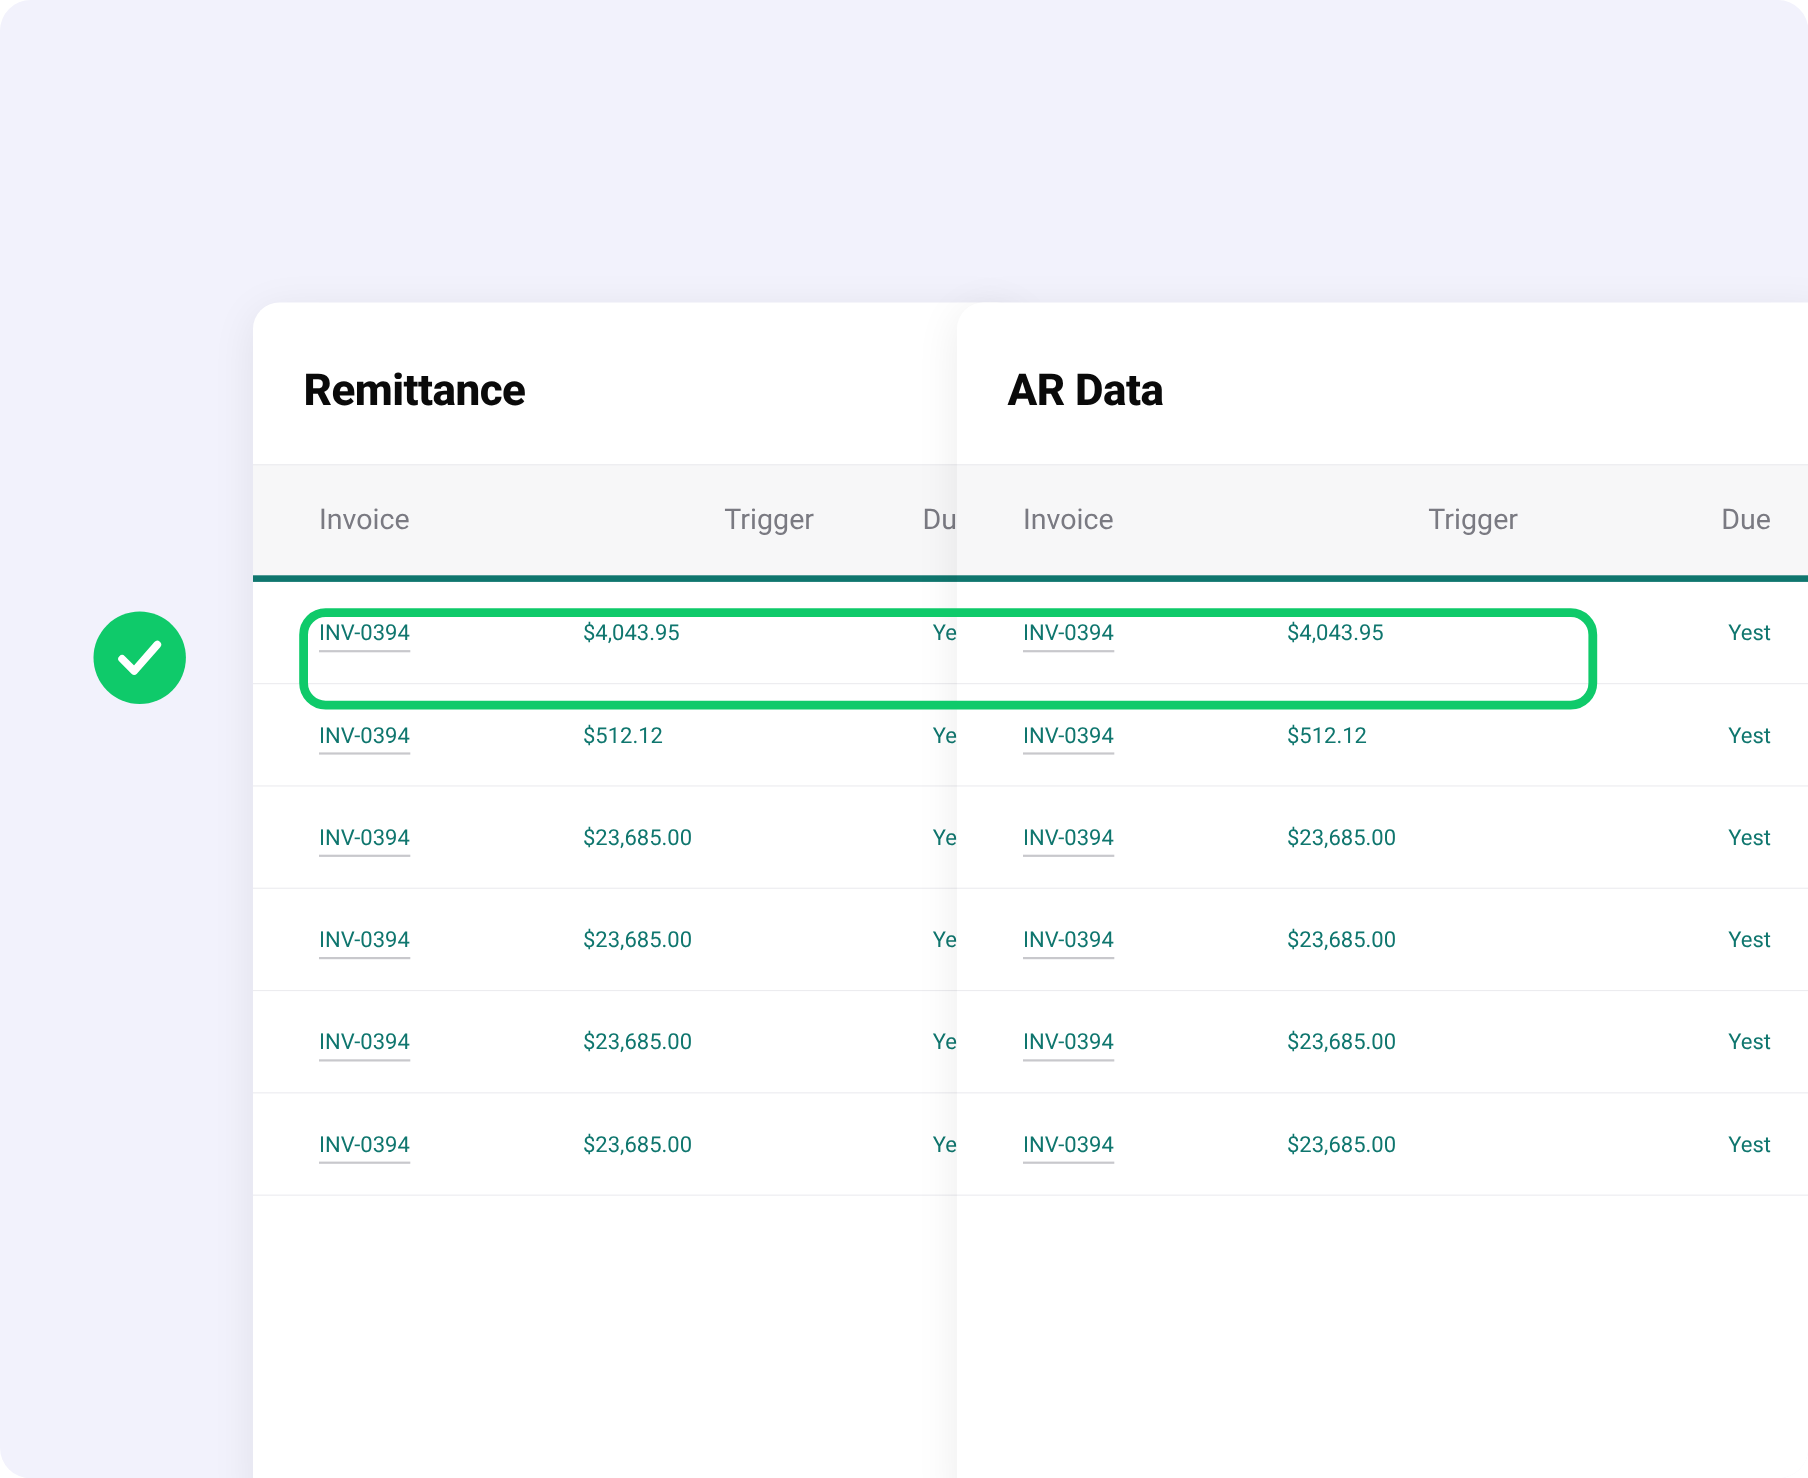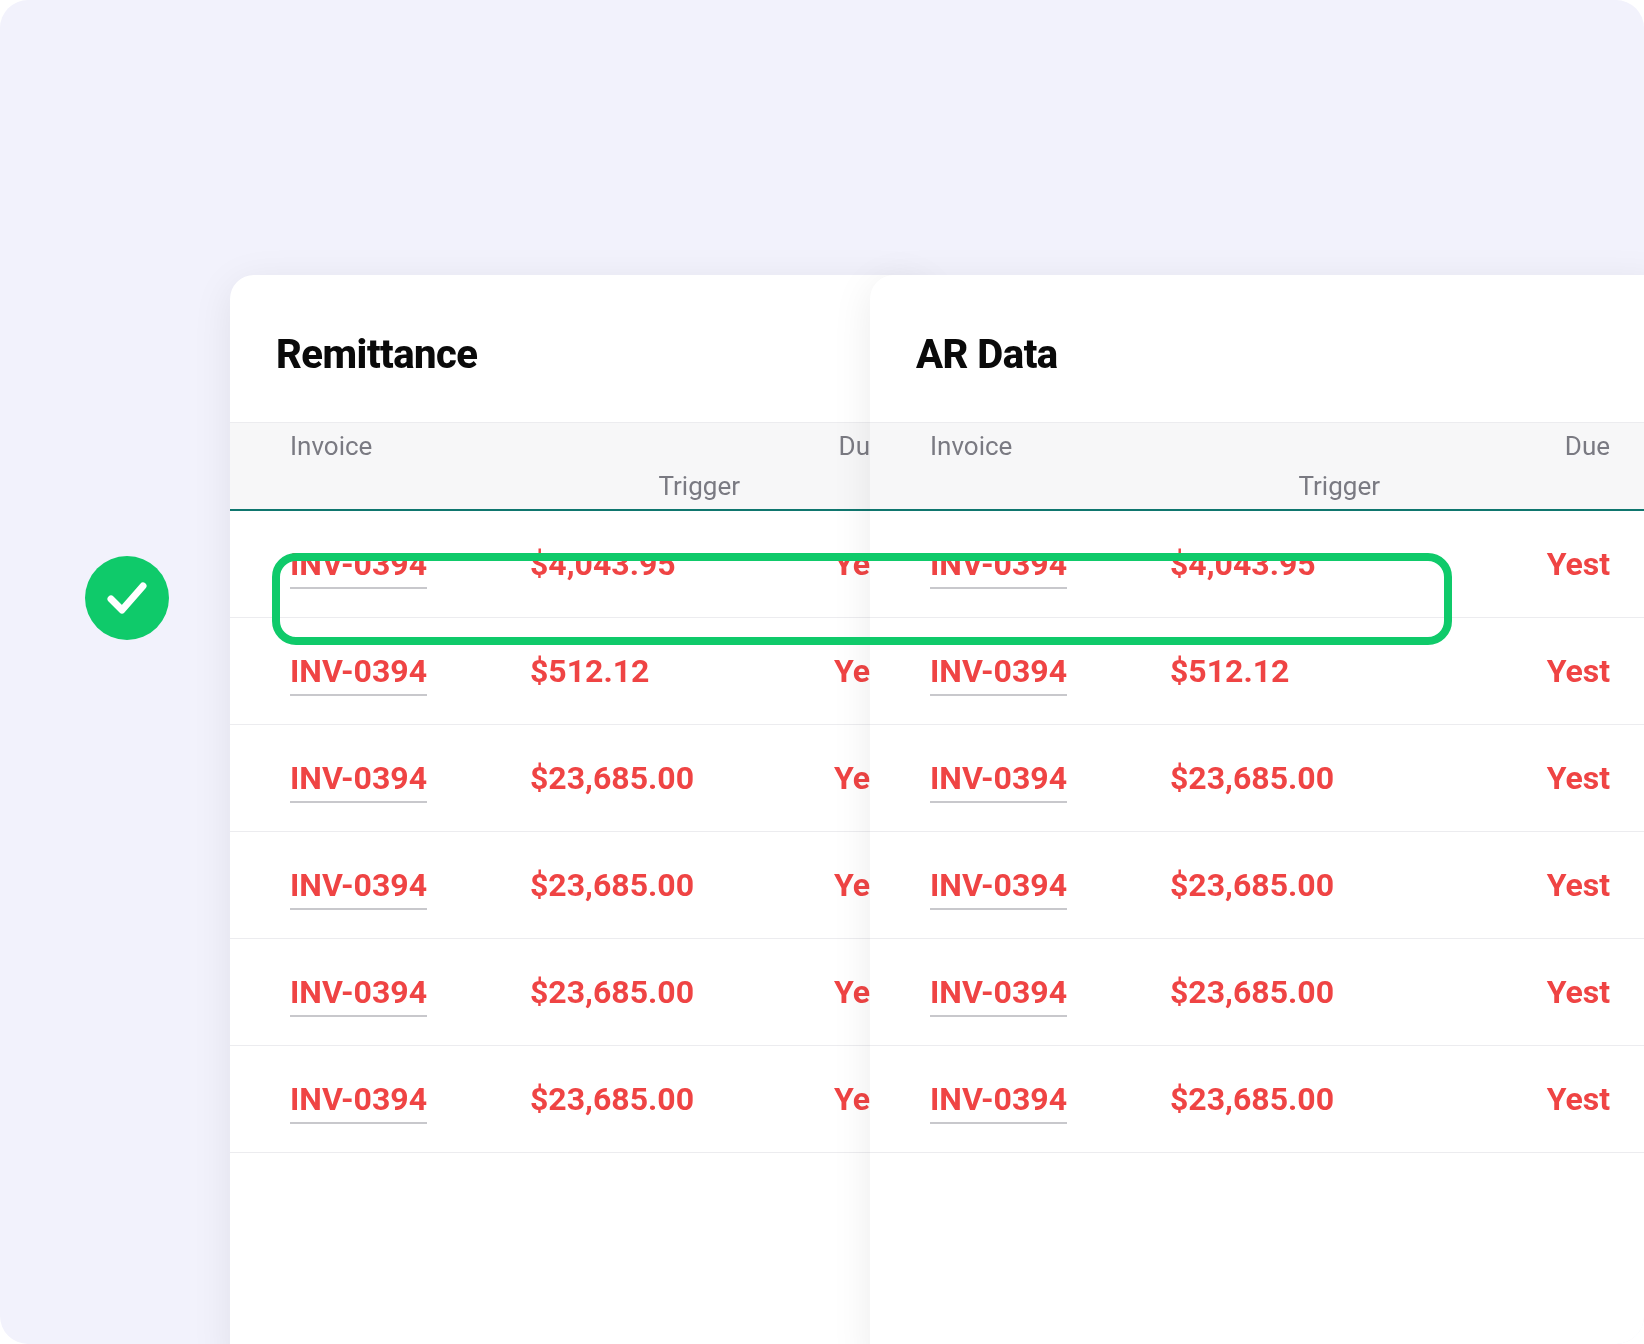--- a/index.html
+++ b/index.html
@@ -72,57 +72,56 @@
       font-weight: 800;
       color: #0a0a0a;
       padding: 56px 60px 44px 46px;
       letter-spacing: -0.5px;
     }
     
     .table-header {
       display: flex;
       background: #f7f7f8;
       border-top: 1px solid #ececef;
-      border-bottom: 2px solid #0f766e;
-      padding: 8px 60px;
+      border-bottom: 6px solid #0f766e;
+      padding: 35px 60px;
     }
     
     .th {
       font-size: 26px;
       font-weight: 400;
       color: #7a7a82;
     }
     
     .th-invoice {
       flex: 0 0 240px;
     }
     
     .th-trigger {
       flex: 0 0 210px;
       text-align: right;
-      margin-top: 40px;
     }
     
     .th-due {
       flex: 1;
       text-align: right;
       padding-left: 30px;
     }
     
     .table-row {
       display: flex;
       padding: 34px 60px;
       border-bottom: 1px solid #ececef;
       align-items: center;
     }
     
     .cell {
-      font-size: 32px;
-      font-weight: 700;
-      color: #ef4444;
+      font-size: 20px;
+      font-weight: 400;
+      color: #0f766e;
     }
     
     .cell-invoice {
       flex: 0 0 240px;
     }
     
     .cell-invoice span {
       border-bottom: 2px solid #c8c8cc;
       padding-bottom: 4px;
     }

